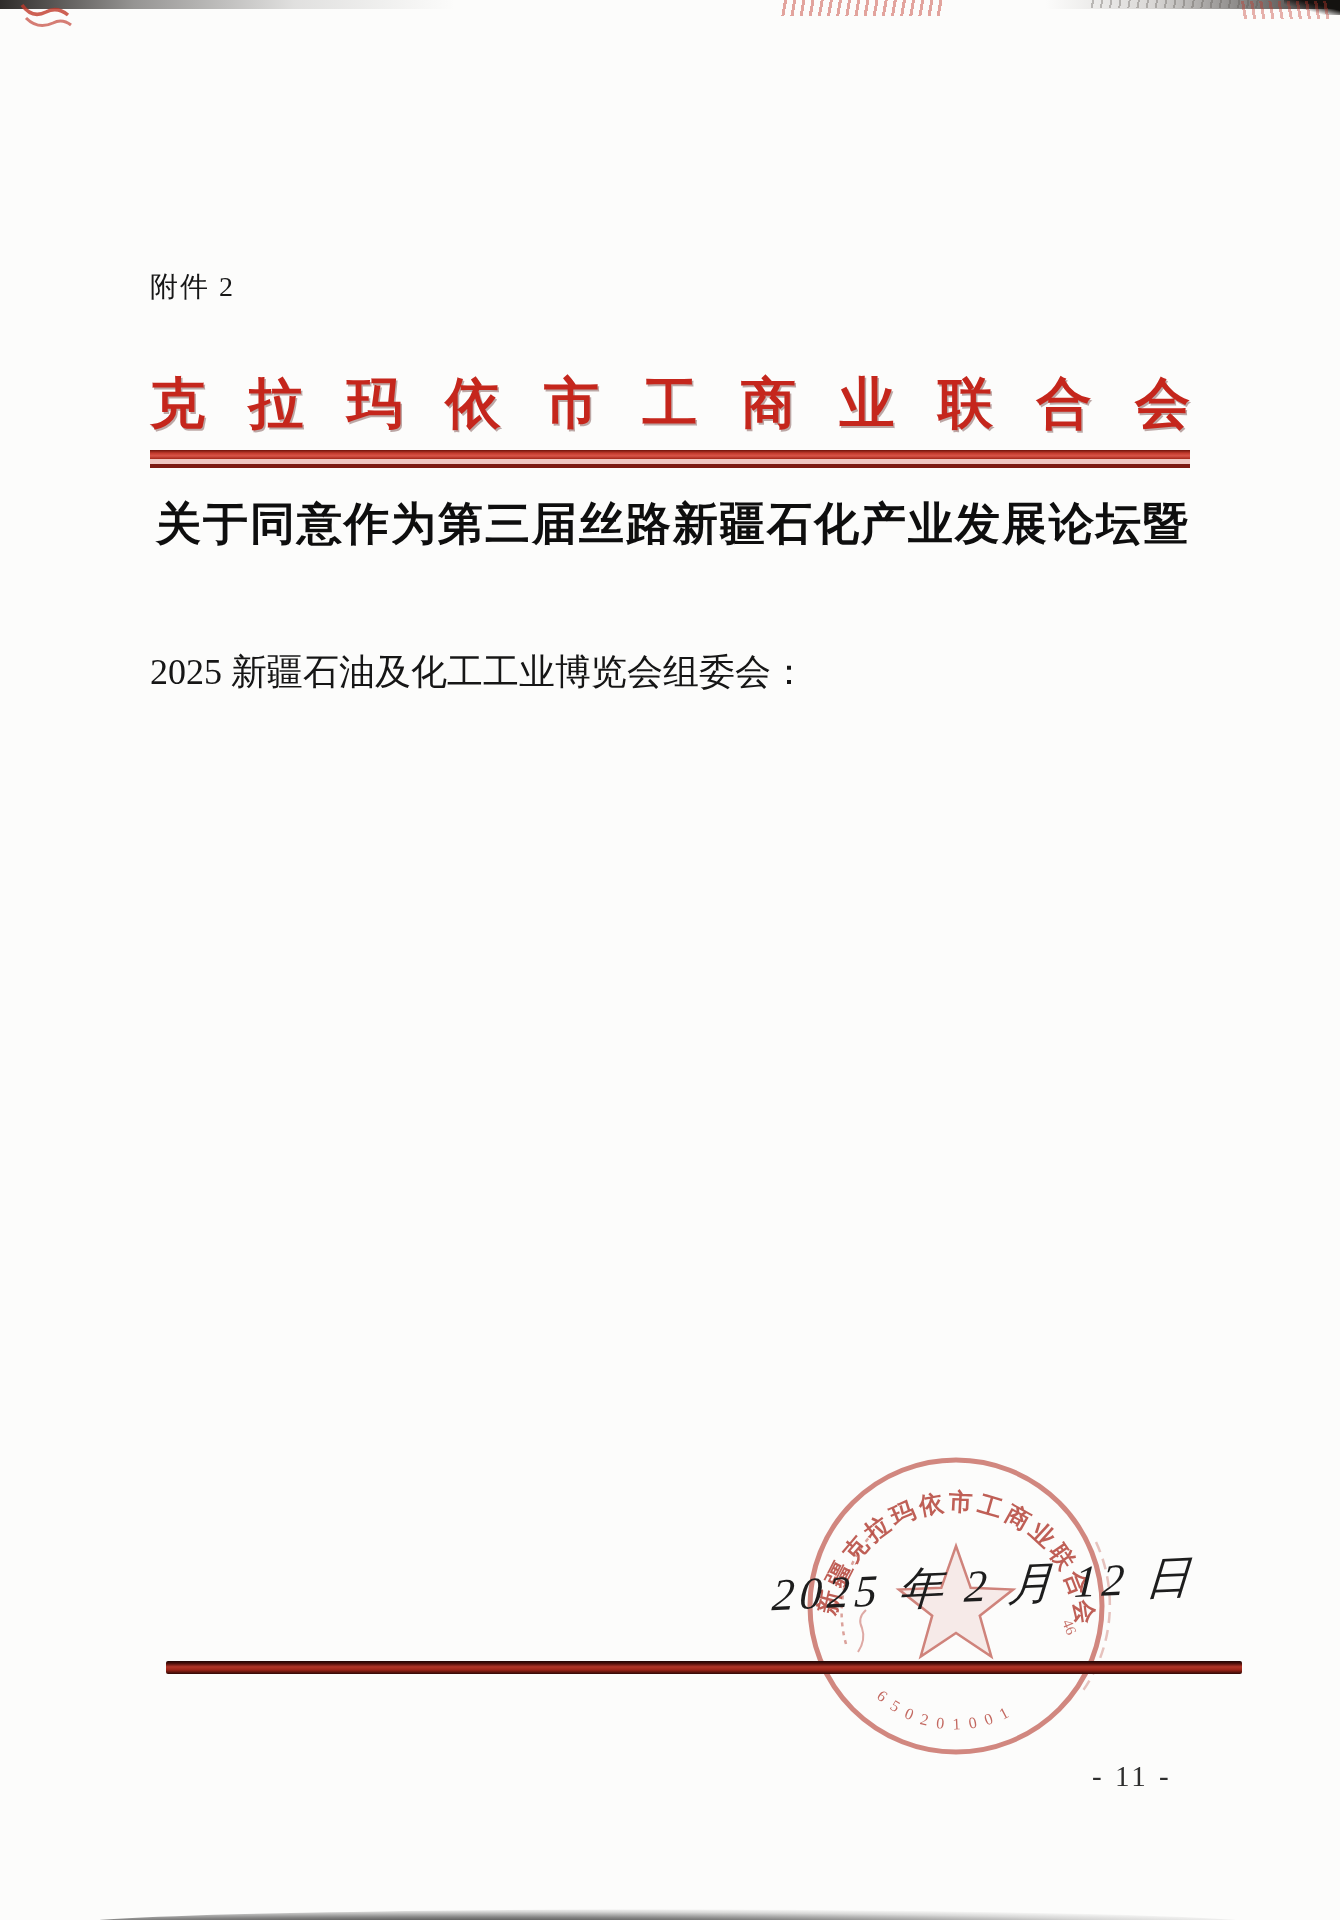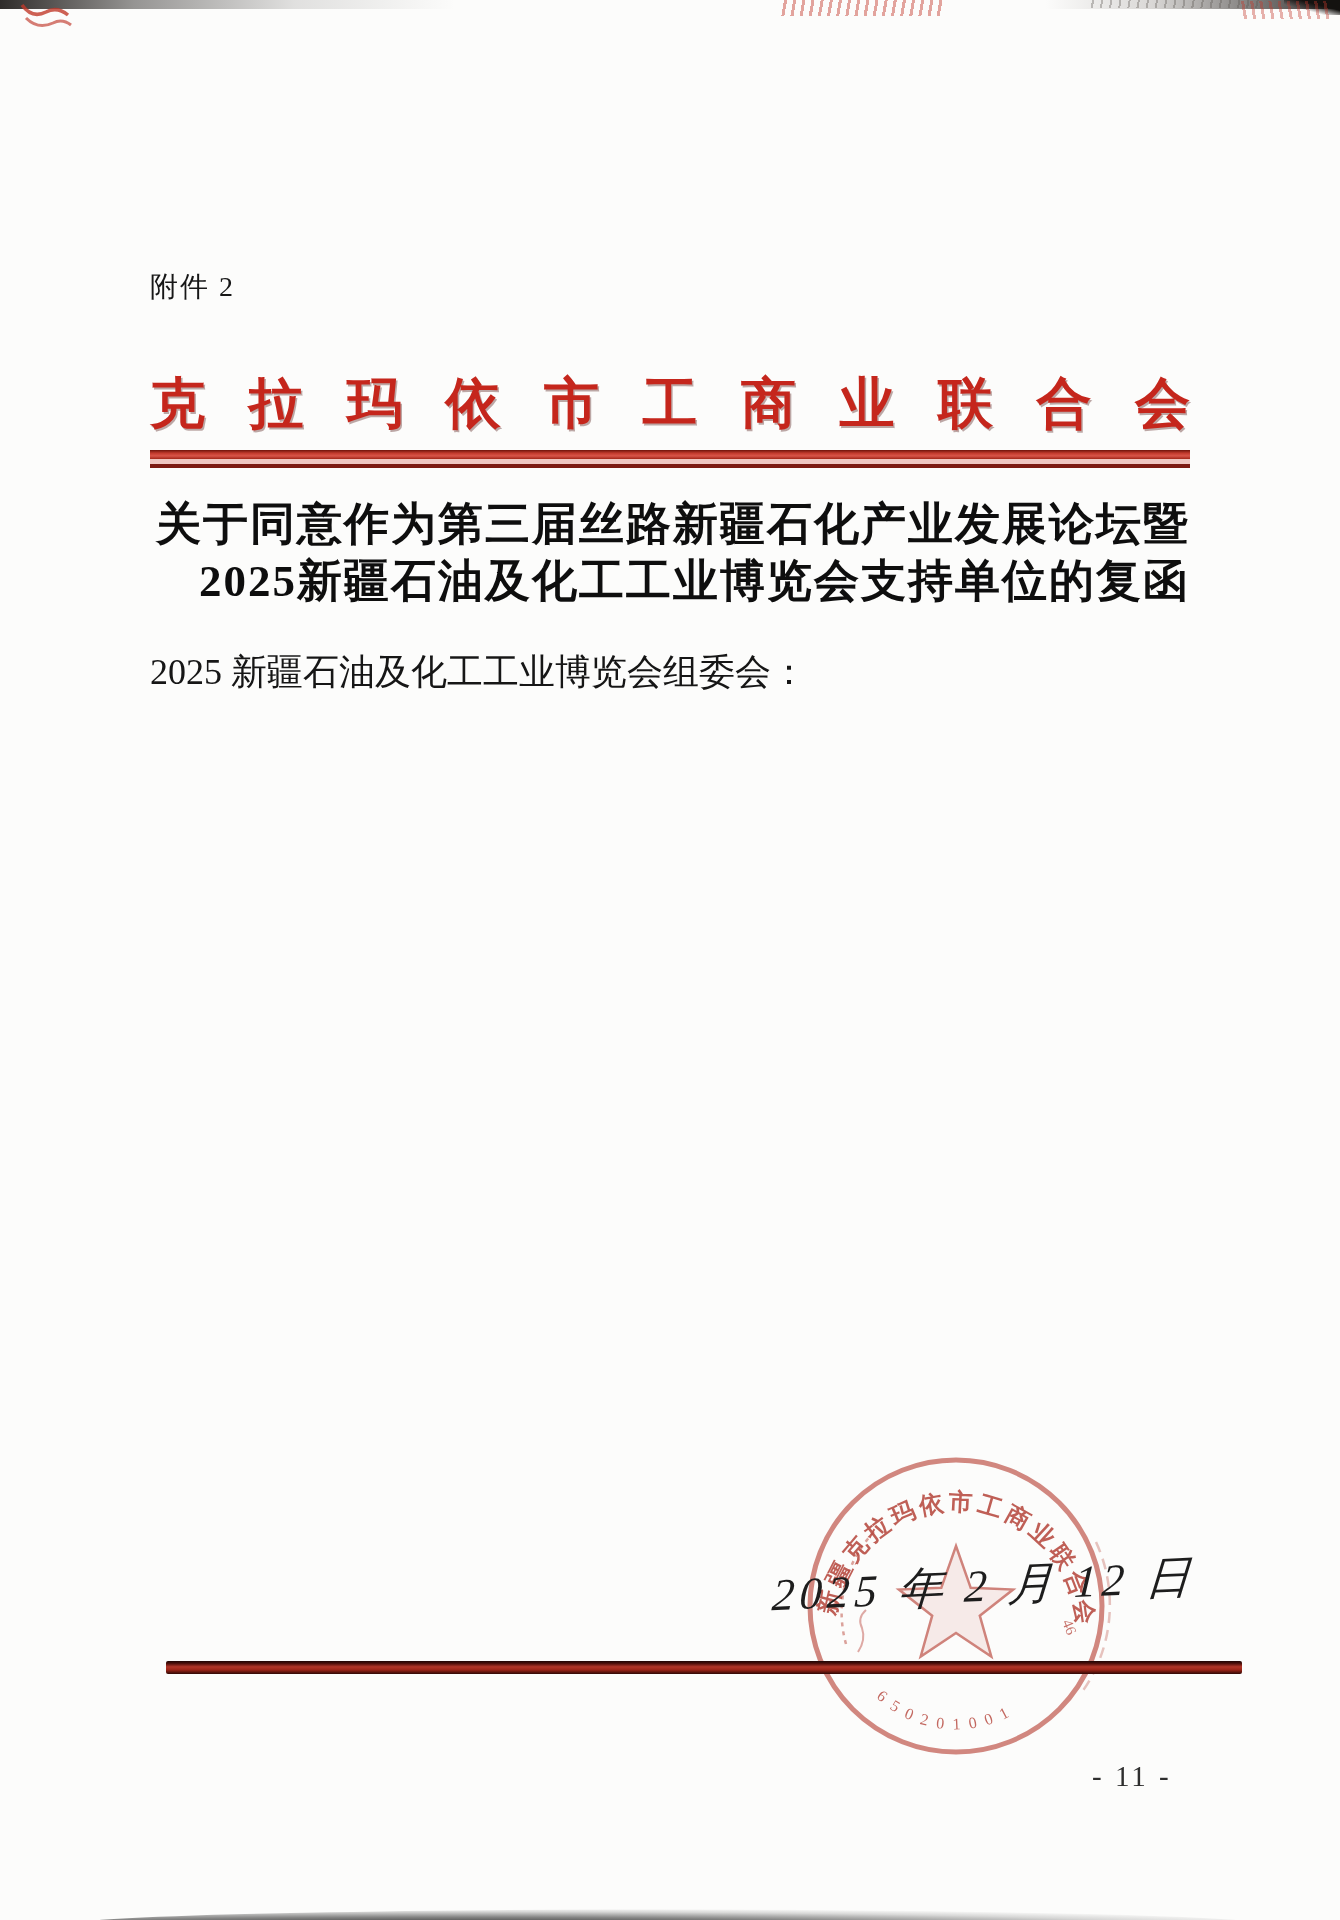--- a/index.html
+++ b/index.html
@@ -127,21 +127,20 @@
   <div class="attachment-label">附件 2</div>
   <div class="letterhead">克拉玛依市工商业联合会</div>
   <div class="rule-wrap">
     <div class="rule-thick"></div>
     <div class="rule-pink"></div>
     <div class="rule-thin"></div>
   </div>
 
   <div class="doc-title">
     <div>关于同意作为第三届丝路新疆石化产业发展论坛暨</div>
-    <div>2025新疆石油及化工工业博览会支持单位的复函</div>
   </div>
 
   <div class="body-block">
     <p class="salutation">2025 新疆石油及化工工业博览会组委会：</p>
   </div>
 
   <svg class="stamp" viewBox="0 0 320 320">
     <defs>
       <path id="arcTop" d="M 40,208 A 122,122 0 1 1 280,208" fill="none"></path>
       <path id="arcBottom" d="M 68,238 A 116,116 0 0 0 252,238" fill="none"></path>

